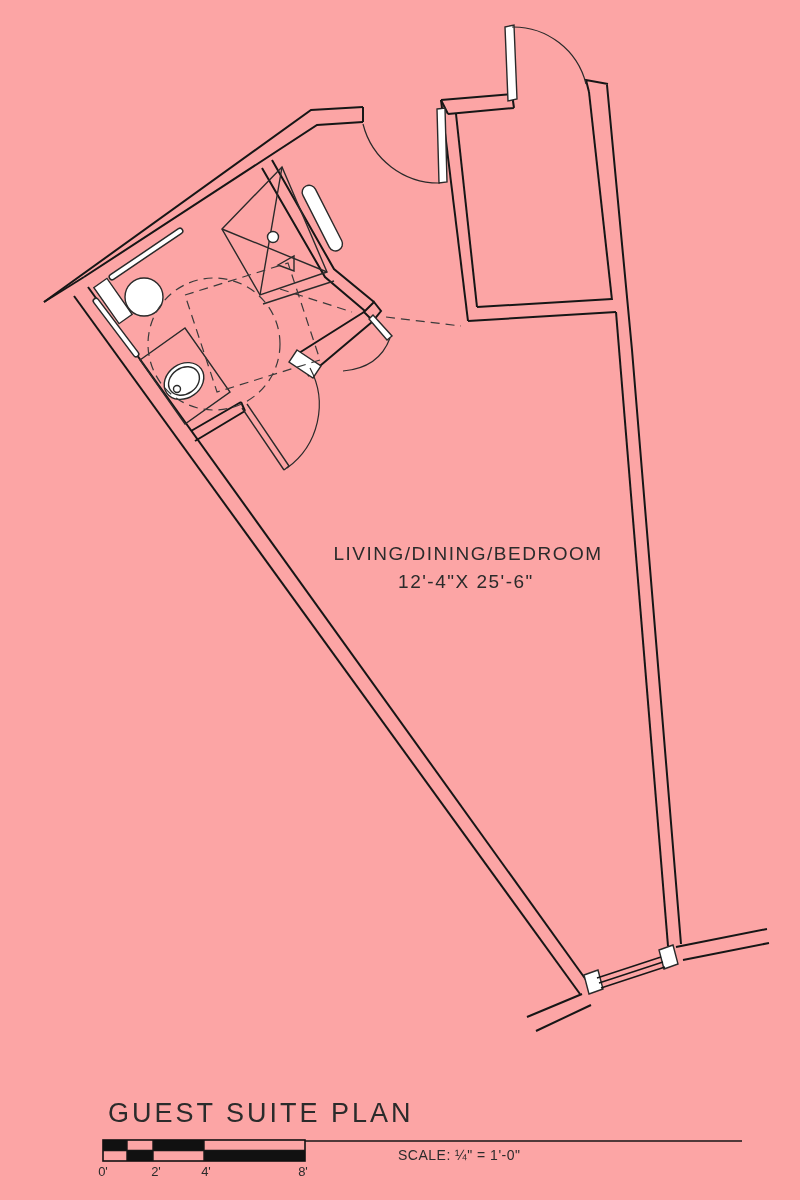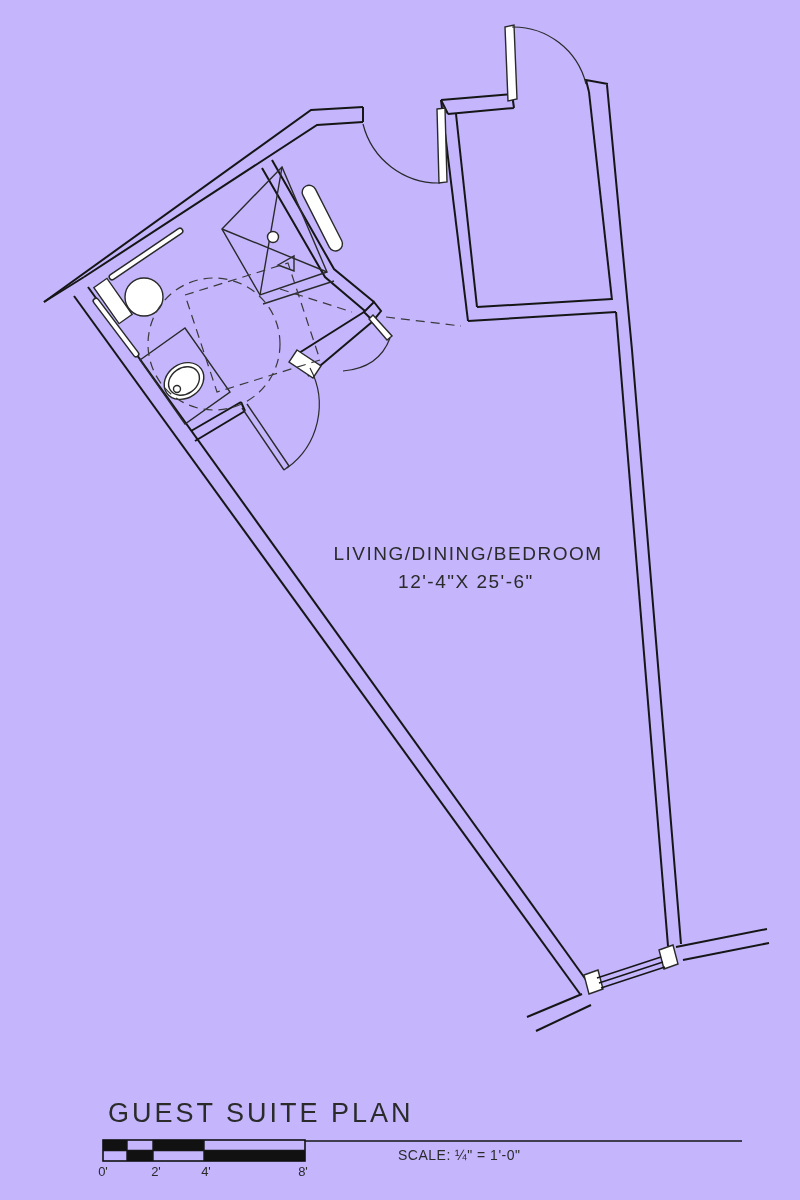--- a/index.html
+++ b/index.html
@@ -1,16 +1,16 @@
 <!DOCTYPE html>
 <html><head>
 <meta charset="utf-8">
 <style>
   html,body{margin:0;padding:0;background:#fff;}
-  .sheet{position:relative;width:800px;height:1200px;background:#c4b5fd;overflow:hidden;
+  .sheet{position:relative;width:800px;height:1200px;background:#fca5a5;overflow:hidden;
          font-family:"Liberation Sans",sans-serif;}
   svg{display:block}
   .wall{fill:none;stroke:#161616;stroke-width:2;stroke-linecap:butt;stroke-linejoin:miter;}
   .thin{fill:none;stroke:#161616;stroke-width:1.4;}
   .fix{fill:#fff;stroke:#2a2a2a;stroke-width:1.4;}
   .fixline{fill:none;stroke:#2a2a2a;stroke-width:1.4;}
   .arc{fill:none;stroke:#2a2a2a;stroke-width:1.2;}
   .dash{fill:none;stroke:#3a3a3a;stroke-width:1.2;stroke-dasharray:9 6;}
   .bar-outline{fill:none;stroke:#111;stroke-width:1.6;}
   .txt{fill:#2b2b2b;}

